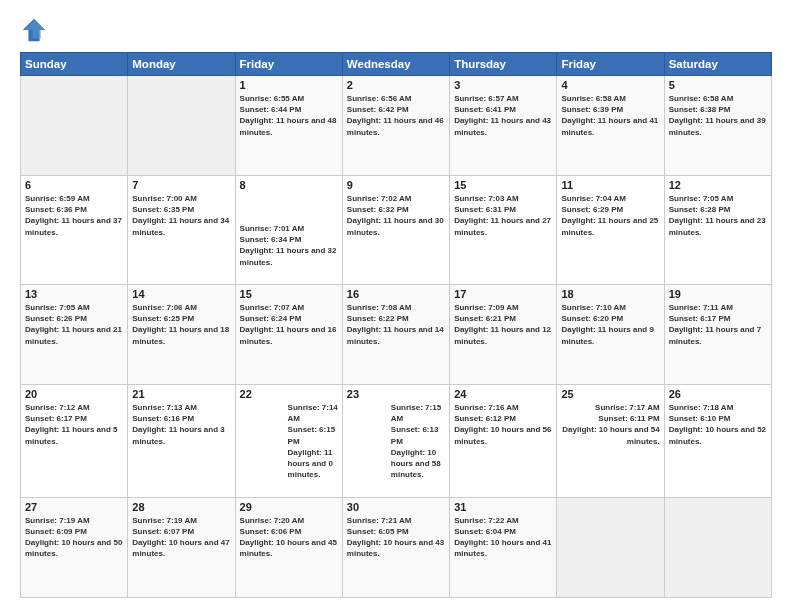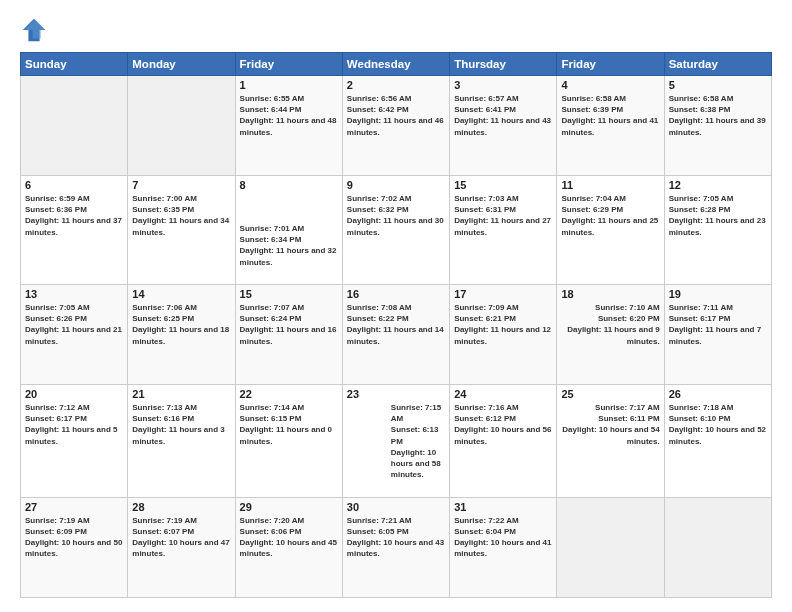--- a/index.html
+++ b/index.html
@@ -233,21 +233,21 @@
 Daylight: 11 hours and 14 minutes.</div>
           </td>
           <td>
             <span class="day-number">17</span>
             <div class="day-info" style="white-space: pre-line;">Sunrise: 7:09 AM
 Sunset: 6:21 PM
 Daylight: 11 hours and 12 minutes.</div>
           </td>
           <td>
             <span class="day-number">18</span>
-            <div class="day-info" style="white-space: pre-line; text-align: right;">Sunrise: 7:10 AM
+            <div class="day-info" style="white-space: pre-line;">Sunrise: 7:10 AM
 Sunset: 6:20 PM
 Daylight: 11 hours and 9 minutes.</div>
           </td>
           <td>
             <span class="day-number">19</span>
             <div class="day-info" style="white-space: pre-line;">Sunrise: 7:11 AM
 Sunset: 6:17 PM
 Daylight: 11 hours and 7 minutes.</div>
           </td>
         </tr>
@@ -259,21 +259,21 @@
 Daylight: 11 hours and 5 minutes.</div>
           </td>
           <td>
             <span class="day-number">21</span>
             <div class="day-info" style="white-space: pre-line;">Sunrise: 7:13 AM
 Sunset: 6:16 PM
 Daylight: 11 hours and 3 minutes.</div>
           </td>
           <td>
             <span class="day-number">22</span>
-            <div class="day-info" style="white-space: pre-line;">Sunrise: 7:14 AM
+            <div class="day-info" style="white-space: pre-line; margin-left: 48px;">Sunrise: 7:14 AM
 Sunset: 6:15 PM
 Daylight: 11 hours and 0 minutes.</div>
           </td>
           <td>
             <span class="day-number">23</span>
             <div class="day-info" style="white-space: pre-line; margin-left: 44px;">Sunrise: 7:15 AM
 Sunset: 6:13 PM
 Daylight: 10 hours and 58 minutes.</div>
           </td>
           <td>

